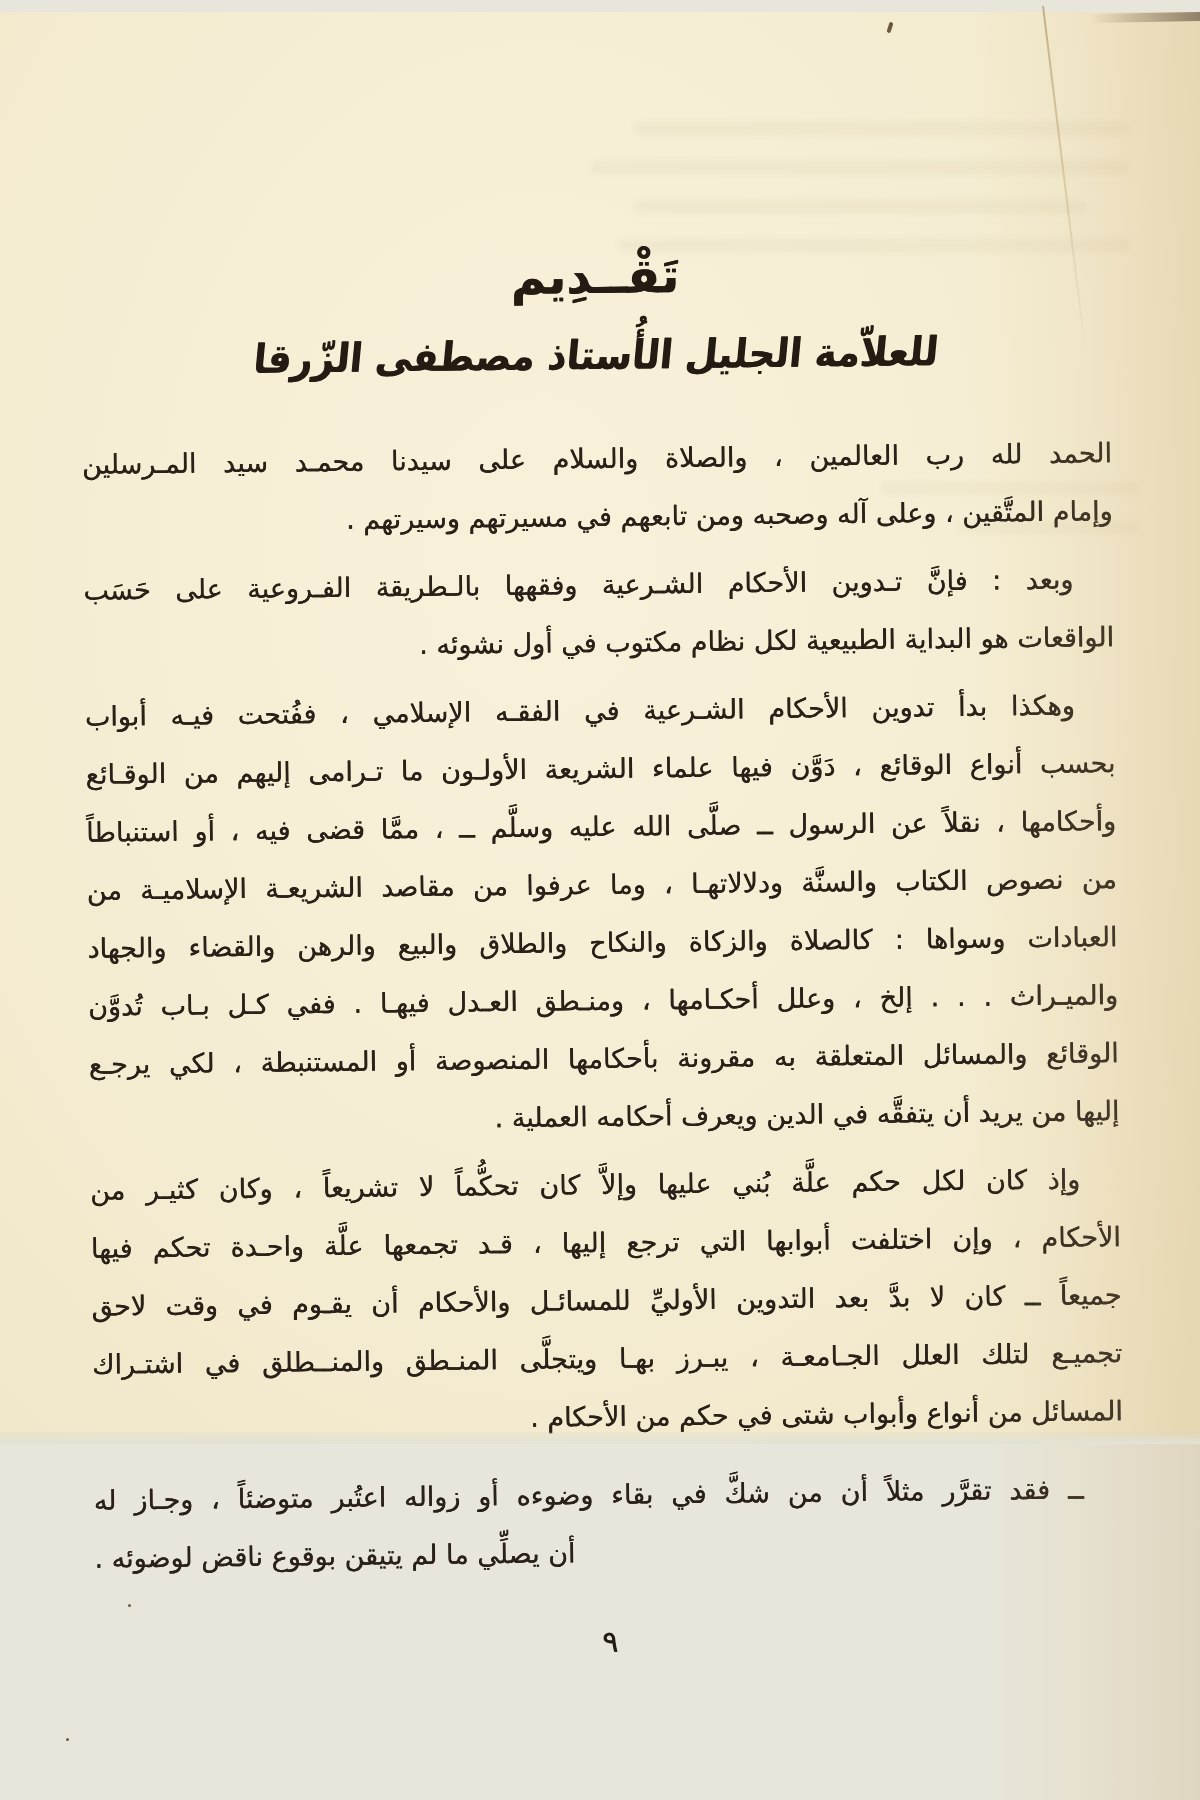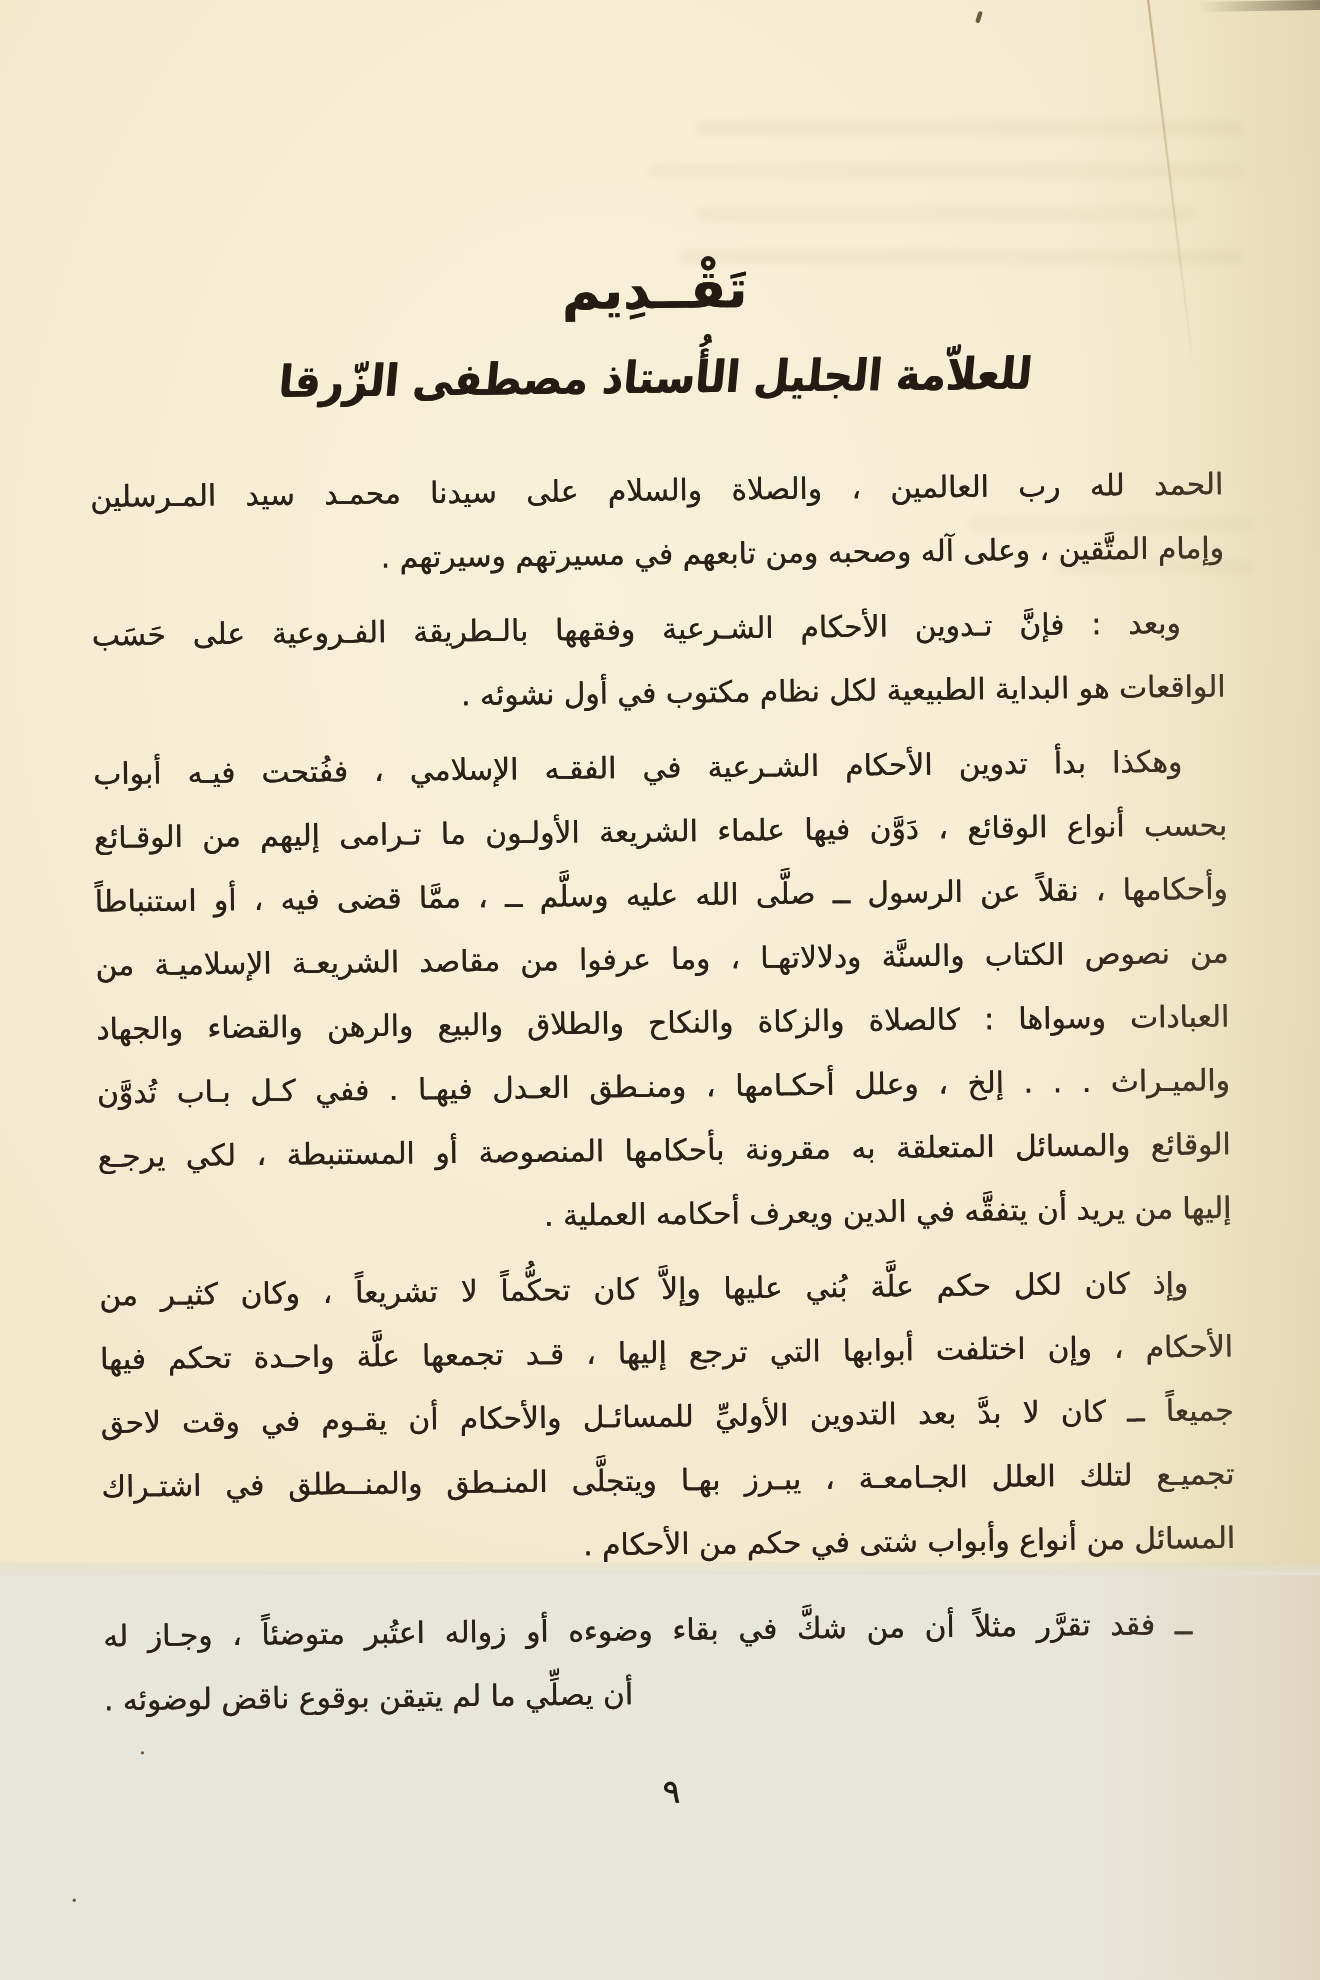--- a/index.html
+++ b/index.html
@@ -5,20 +5,21 @@
   html,body{margin:0;padding:0;}
   body{
     width:1200px;height:1800px;overflow:hidden;
     background:#e8e6db;
     font-family:"DejaVu Sans",sans-serif;
   }
   .page{
     position:relative;width:1200px;height:1432px;
     background:
       radial-gradient(ellipse at 45% 38%, #f8f1da 0%, #f5edd3 50%, #f0e6c8 100%);
+    margin-top: 12px;
   }
   
   .edge-shade{
     position:absolute;top:0;right:0;width:230px;height:1800px;
     background:linear-gradient(to right, rgba(214,188,135,0) 0%, rgba(214,188,135,0.12) 45%, rgba(196,168,112,0.26) 100%);
     pointer-events:none;
   }
   .crease{
     position:absolute;left:1042px;top:-6px;width:2px;height:350px;
     background:linear-gradient(to bottom, rgba(158,130,80,0.55), rgba(158,130,80,0.0));

